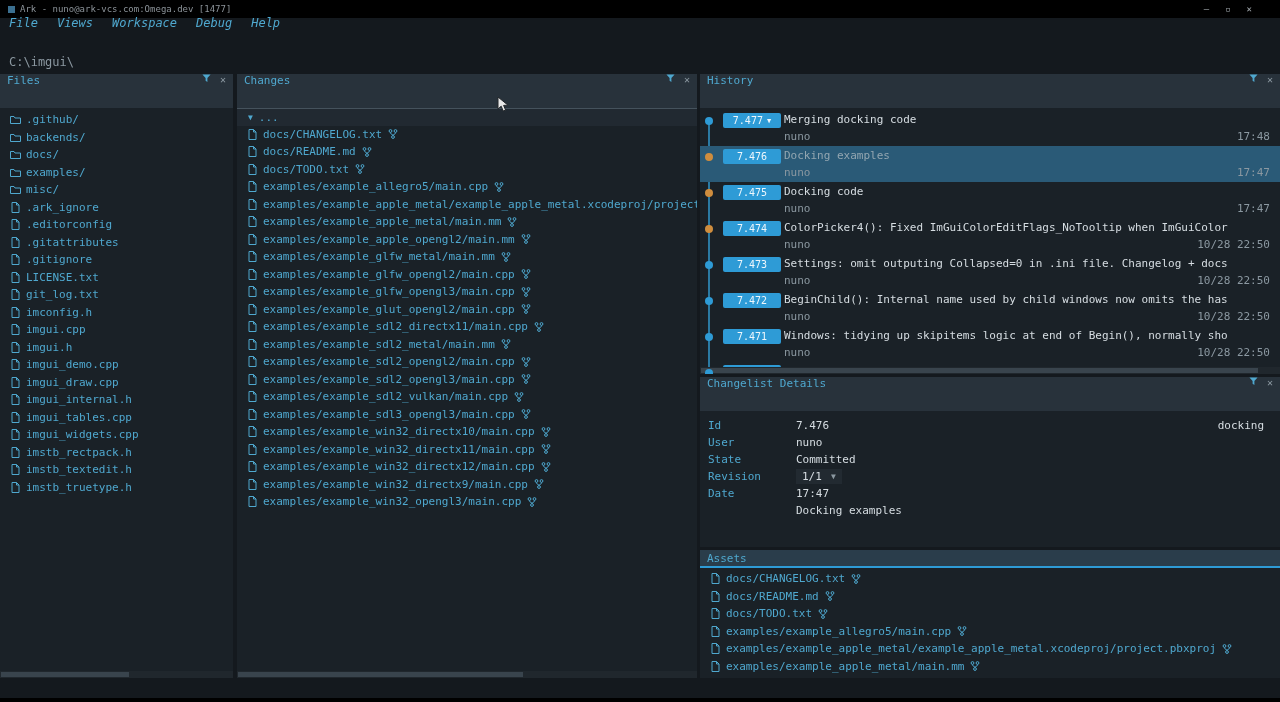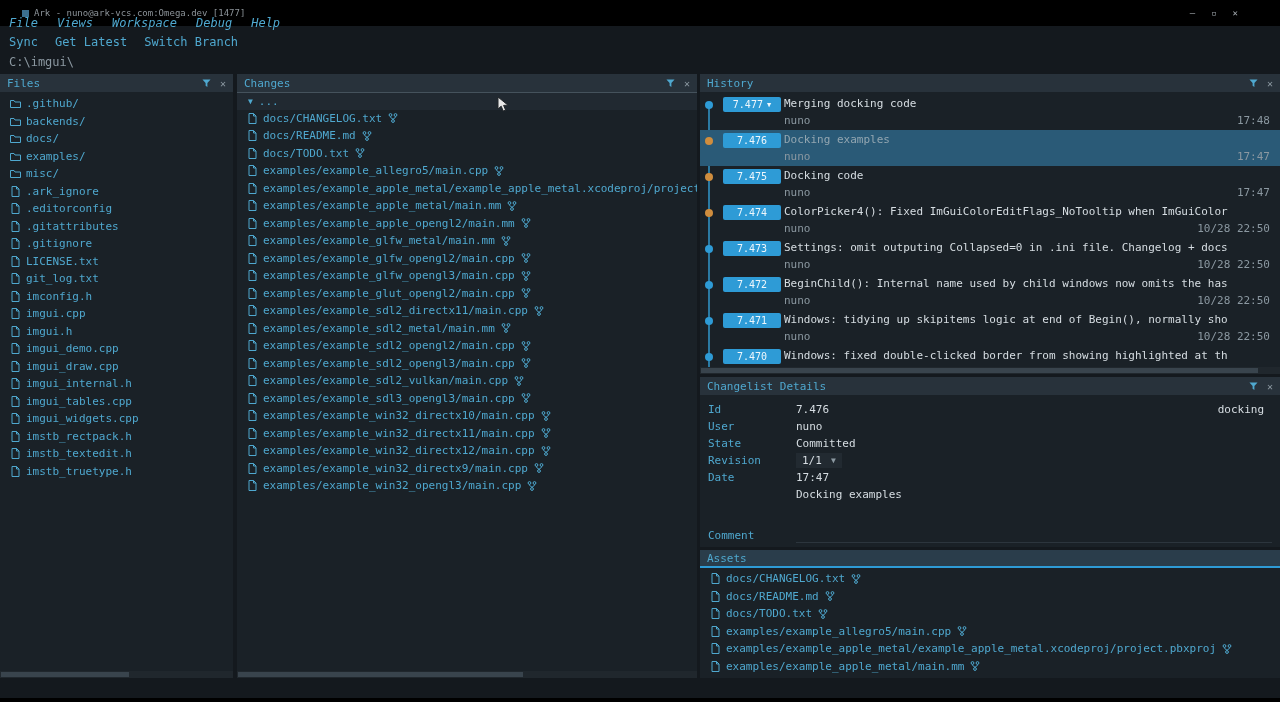--- a/index.html
+++ b/index.html
@@ -3,34 +3,34 @@
 <meta charset="utf-8">
 <style>
   * { margin:0; padding:0; box-sizing:border-box; }
   html,body { background:#000; }
   .screen {
     position:relative; width:1280px; height:702px; overflow:hidden;
     background:#14191e; color:#cfd6db;
     font-family:"DejaVu Sans Mono","Liberation Mono",monospace; font-size:11px;
   }
   
-  .titlebar { position:absolute; top:0; left:0; right:0; height:26px; background:#000;
-    display:flex; align-items:center; padding:0 22px; color:#8c9399; font-size:9px; }
+  .titlebar { position:absolute; top:0; left:0; right:0; height:18px; background:#000;
+    display:flex; align-items:center; padding:0 8px; color:#8c9399; font-size:9px; }
   .app-icon { width:7px; height:7px; background:#3b6f8f; margin-right:5px; flex:0 0 auto; }
   .win-controls { margin-left:auto; display:flex; gap:16px; margin-right:20px; color:#a2a9ae; font-size:9px; }
   .win-controls span { cursor:default; }
   
   .menubar { position:absolute; top:15px; left:0; height:16px; display:flex; gap:19px;
     padding-left:9px; align-items:center; color:#4fa8cf; font-size:12px;font-style:italic; }
   .toolbar { position:absolute; top:33px; left:0; height:17px; display:flex; gap:17px;
     padding-left:9px; align-items:center; color:#4fa8cf; font-size:12px; }
   .pathbar { position:absolute; top:55px; left:9px; color:#8b98a1; font-size:12px; }
   
   .panel { position:absolute; background:#1a2127; overflow:hidden; }
-  .panel-header { height:18px; background:#28323b; display:flex; align-items:center;
+  .panel-header { height:34px; background:#28323b; display:flex; align-items:flex-start;
     padding:0 7px; color:#4fa8cf; font-size:11px; }
   .panel-header .spacer { flex:1; }
   .hdr-icon { display:flex; margin-left:9px; cursor:default; }
   .close-glyph { color:#8b98a1; font-size:10px; margin-left:9px; cursor:default; }
   
   .list-body { padding-top:3px; }
   .list-row { height:17.5px; display:flex; align-items:center; gap:5px; padding:0 4px 0 9px;
     color:#4fa8cf; white-space:nowrap; overflow:hidden;text-align:center; }
   .icon { display:flex; width:12px; justify-content:center; flex:0 0 auto; }
   .row-label { white-space:nowrap; }
@@ -94,26 +94,20 @@
 
   <div class="menubar">
 
   <span class="menu-item">File</span>
       <span class="menu-item">Views</span>
       <span class="menu-item">Workspace</span>
       <span class="menu-item">Debug</span>
       <span class="menu-item">Help</span>
     </div>
 
-  <div class="toolbar">
-
-  <span class="tool-item">Sync</span>
-      <span class="tool-item">Get Latest</span>
-      <span class="tool-item">Switch Branch</span>
-    </div>
 
   <div class="pathbar">C:\imgui\</div>
 
   <div class="panel" style="left:0; top:74px; width:233px; height:604px;">
     <div class="panel-header">
       <span>Files</span>
       <span class="spacer"></span>
       <span class="hdr-icon">
         <svg width="9" height="9" viewBox="0 0 10 10">
             <path d="M0.5 0.5 H9.5 L6 4.5 V9 L4 7.5 V4.5 Z" fill="#4fa8cf"></path>

